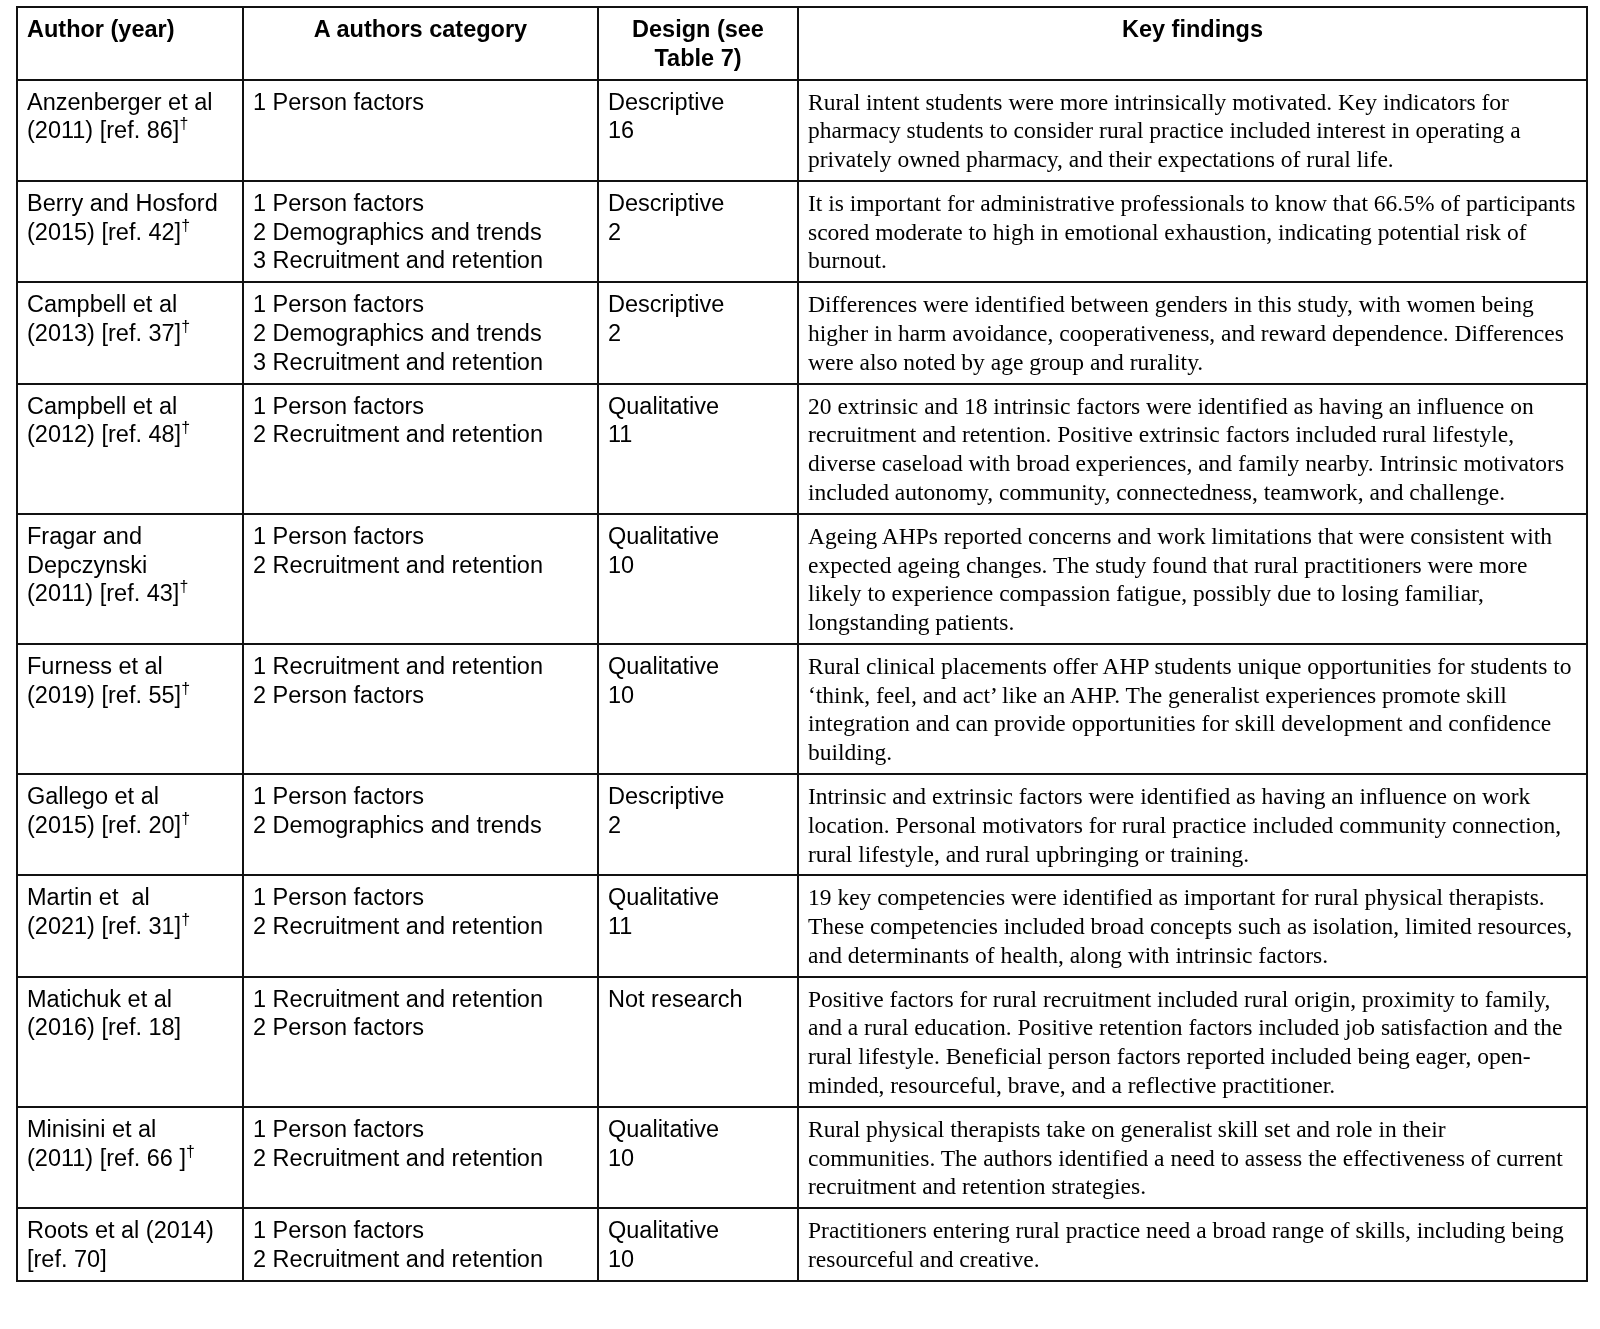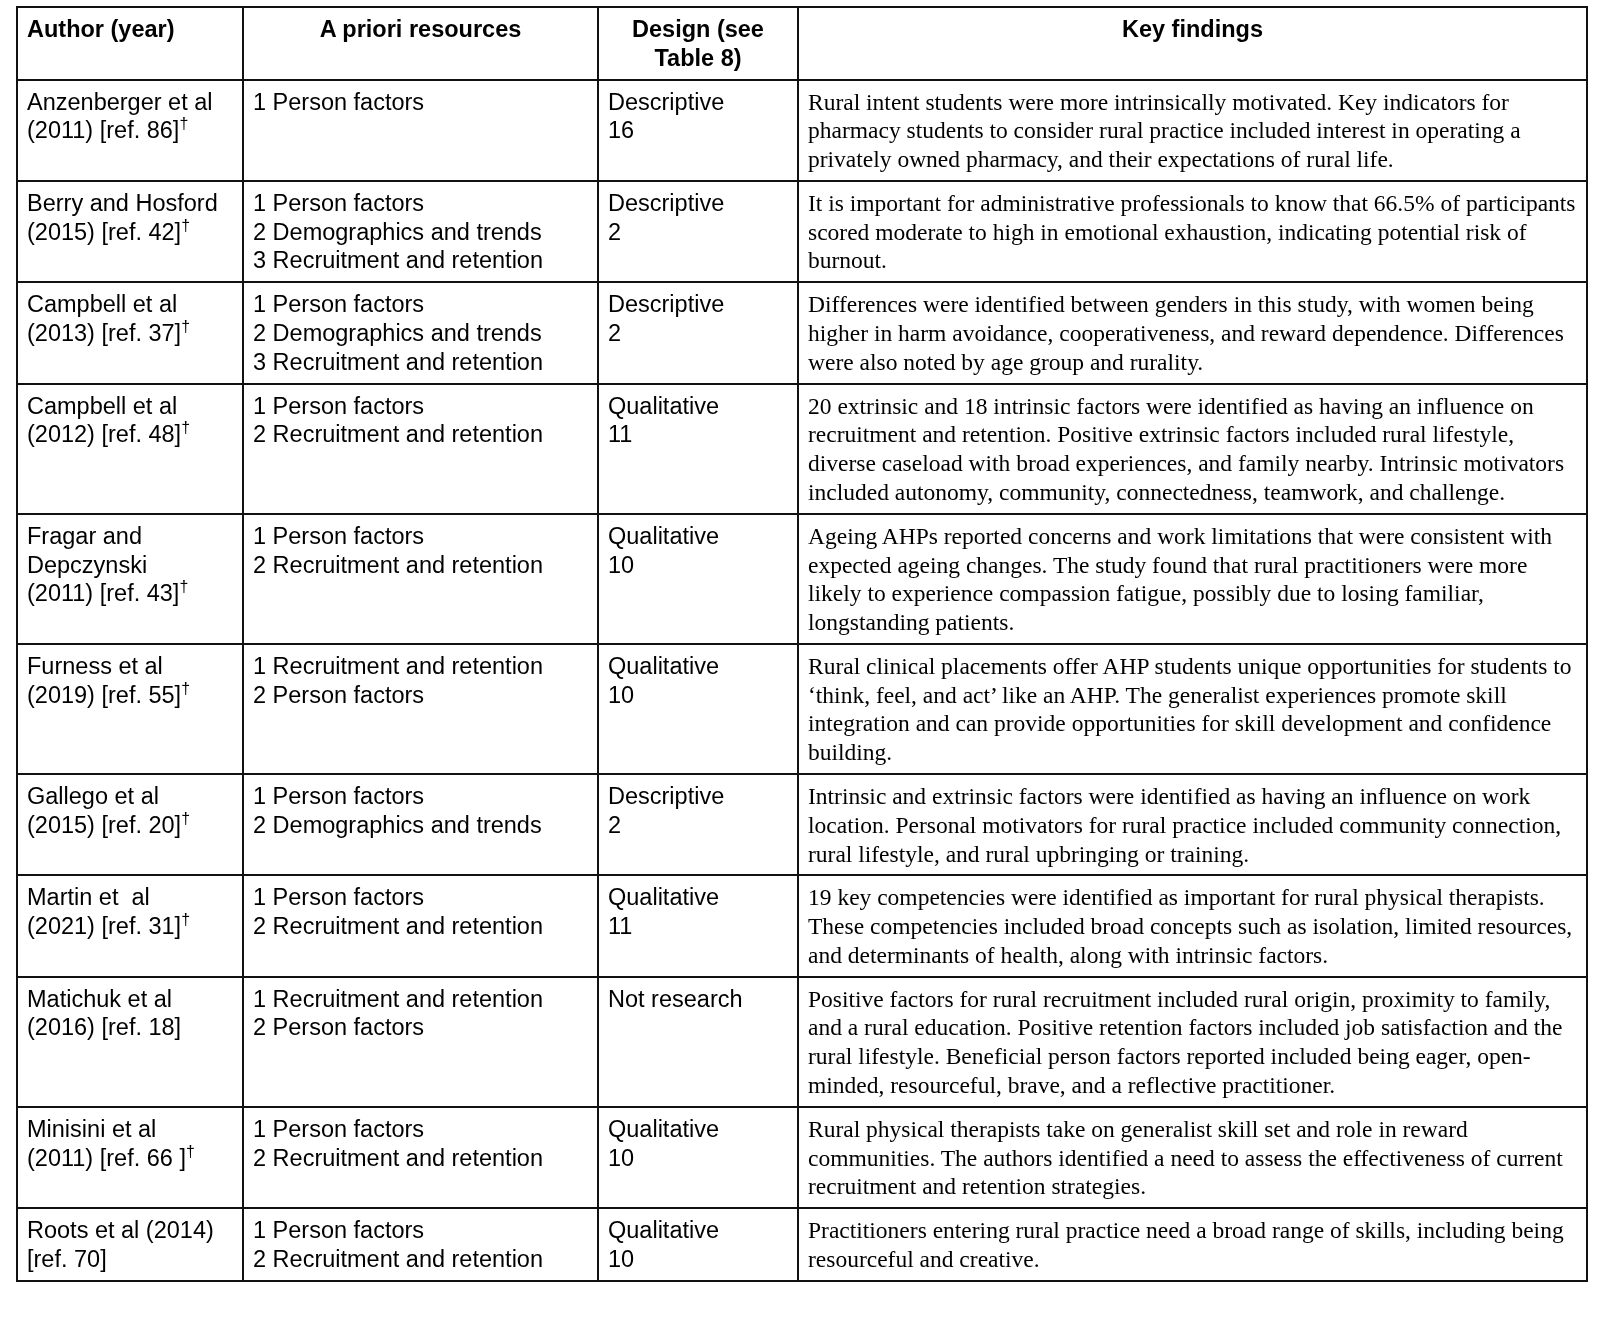--- a/index.html
+++ b/index.html
@@ -79,23 +79,23 @@
   <table class="evidence-table">
     <colgroup>
       <col class="c-author">
       <col class="c-category">
       <col class="c-design">
       <col class="c-findings">
     </colgroup>
     <thead>
       <tr>
         <th class="align-left">Author (year)</th>
-        <th>A priori resources</th>
+        <th>A authors category</th>
         <th>Design (see
-Table 8)</th>
+Table 7)</th>
         <th>Key findings</th>
       </tr>
     </thead>
     <tbody id="table-body">
         <tr>
           <td class="cell-author"><span>Anzenberger et al
 (2011) [ref. 86]</span><span class="sup-dagger">†</span></td>
           <td class="cell-category">1 Person factors</td>
           <td class="cell-design">Descriptive
 16</td>
@@ -175,21 +175,21 @@
           <td class="cell-design">Not research</td>
           <td class="cell-findings">Positive factors for rural recruitment included rural origin, proximity to family, and a rural education. Positive retention factors included job satisfaction and the rural lifestyle. Beneficial person factors reported included being eager, open-minded, resourceful, brave, and a reflective practitioner.</td>
         </tr>
         <tr>
           <td class="cell-author"><span>Minisini et al
 (2011) [ref. 66 ]</span><span class="sup-dagger">†</span></td>
           <td class="cell-category">1 Person factors
 2 Recruitment and retention</td>
           <td class="cell-design">Qualitative
 10</td>
-          <td class="cell-findings">Rural physical therapists take on generalist skill set and role in reward communities. The authors identified a need to assess the effectiveness of current recruitment and retention strategies.</td>
+          <td class="cell-findings">Rural physical therapists take on generalist skill set and role in their communities. The authors identified a need to assess the effectiveness of current recruitment and retention strategies.</td>
         </tr>
         <tr>
           <td class="cell-author"><span>Roots et al (2014)
 [ref. 70]</span></td>
           <td class="cell-category">1 Person factors
 2 Recruitment and retention</td>
           <td class="cell-design">Qualitative
 10</td>
           <td class="cell-findings">Practitioners entering rural practice need a broad range of skills, including being resourceful and creative.</td>
         </tr>

